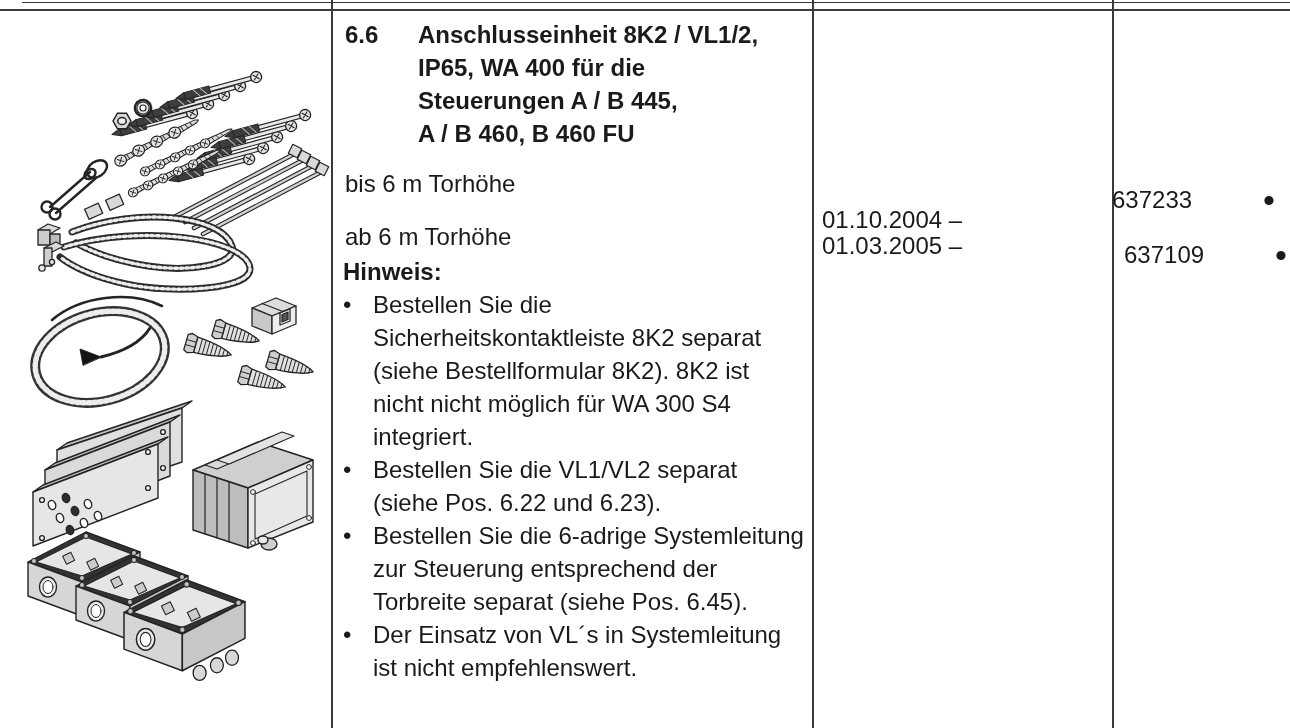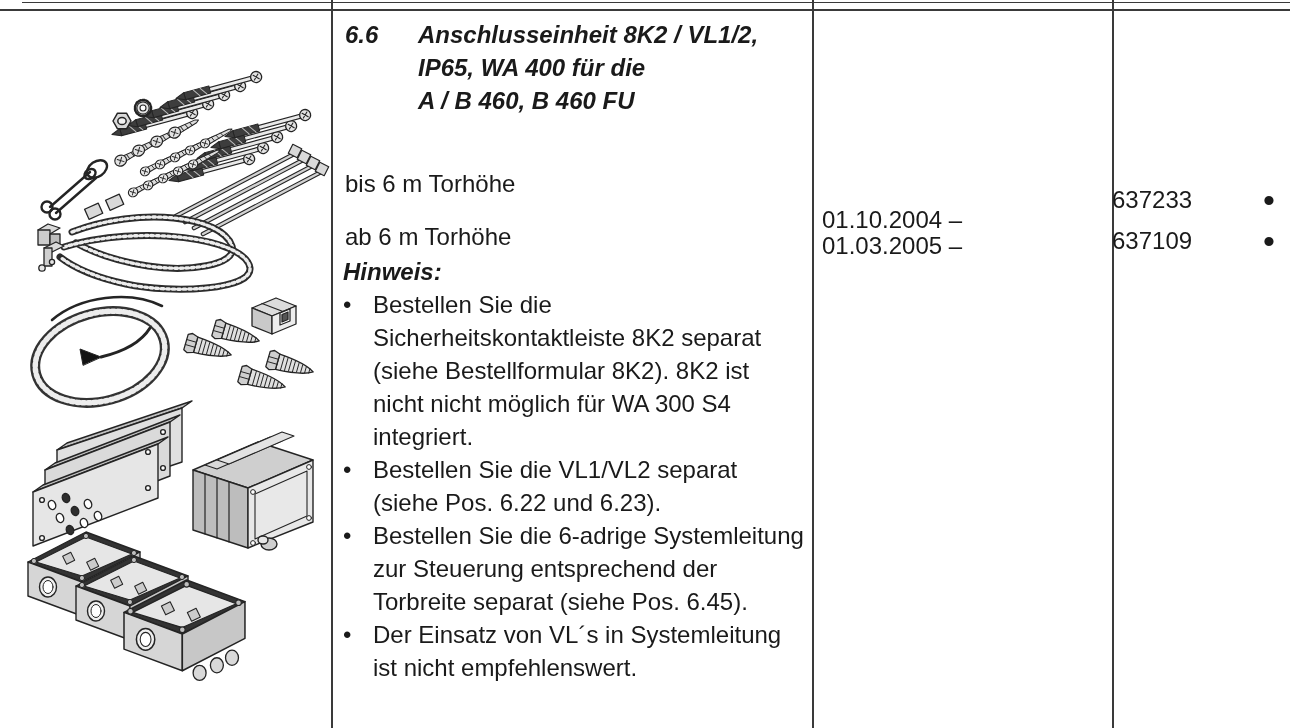--- a/index.html
+++ b/index.html
@@ -7,21 +7,21 @@
     position:relative;width:1290px;height:728px;background:#ffffff;
     font-family:"Liberation Sans",sans-serif;color:#1a1a1a;overflow:hidden;
   }
   
   .vrule{position:absolute;top:0;bottom:0;width:2px;background:#3a3a3a;}
   .hrule{position:absolute;background:#3a3a3a;}
   
   .abs{position:absolute;}
   .t24{font-size:24px;line-height:33px;}
   .t24s{font-size:24px;line-height:24px;white-space:nowrap;}
-  .bold{font-weight:700;font-style:italic;}
+  .bold{font-weight:700;}
   .title-lines div{white-space:nowrap;}
   
   .notes{position:absolute;left:343px;top:288px;width:468px;}
   .note{display:flex;align-items:flex-start;}
   .note .b{flex:none;width:30px;font-size:24px;line-height:33px;}
   .note .txt{width:432px;font-size:24px;line-height:33px;}
   
   .pn-row{position:absolute;left:1112px;width:163px;display:flex;justify-content:space-between;align-items:center;height:24px;}
   .pn-num{font-size:24px;line-height:24px;}
   .pn-dot{font-size:34px;line-height:20px;margin-left:17px;}
@@ -248,20 +248,21 @@
         <use href="#jbox" transform="translate(124,580) scale(1.08)"></use>
       </g>
     </g>
   </svg>
 
   <div class="abs t24 bold" style="left:345px;top:18px;">6.6</div>
 
   <div class="abs t24 bold title-lines" style="left:418px;top:18px;">
     <div>Anschlusseinheit 8K2 / VL1/2,</div>
     <div>IP65, WA 400 für die</div>
+    <div>Steuerungen A / B 445,</div>
     <div>A / B 460, B 460 FU</div>
   </div>
 
   <div class="abs t24s" style="left:345px;top:172px;">bis 6 m Torhöhe</div>
   <div class="abs t24s" style="left:345px;top:225px;">ab 6 m Torhöhe</div>
 
   <div class="abs t24 bold" style="left:343px;top:255px;">Hinweis:</div>
 
   <div class="notes">
     <div class="note">
@@ -282,18 +283,18 @@
     </div>
   </div>
 
   <div class="abs t24s" style="left:822px;top:188px;margin-top:20px;">01.10.2004 –</div>
   <div class="abs t24s" style="left:822px;top:234px;">01.03.2005 –</div>
 
   <div class="pn-row" style="top:188px;">
     <span class="pn-num">637233</span>
     <span class="pn-dot">•</span>
   </div>
-  <div class="pn-row" style="top:229px;">
+  <div class="pn-row" style="top:243px;padding-left:12px;">
     <span class="pn-num">637109</span>
     <span class="pn-dot">•</span>
   </div>
 
 </div>
 
 </body></html>

